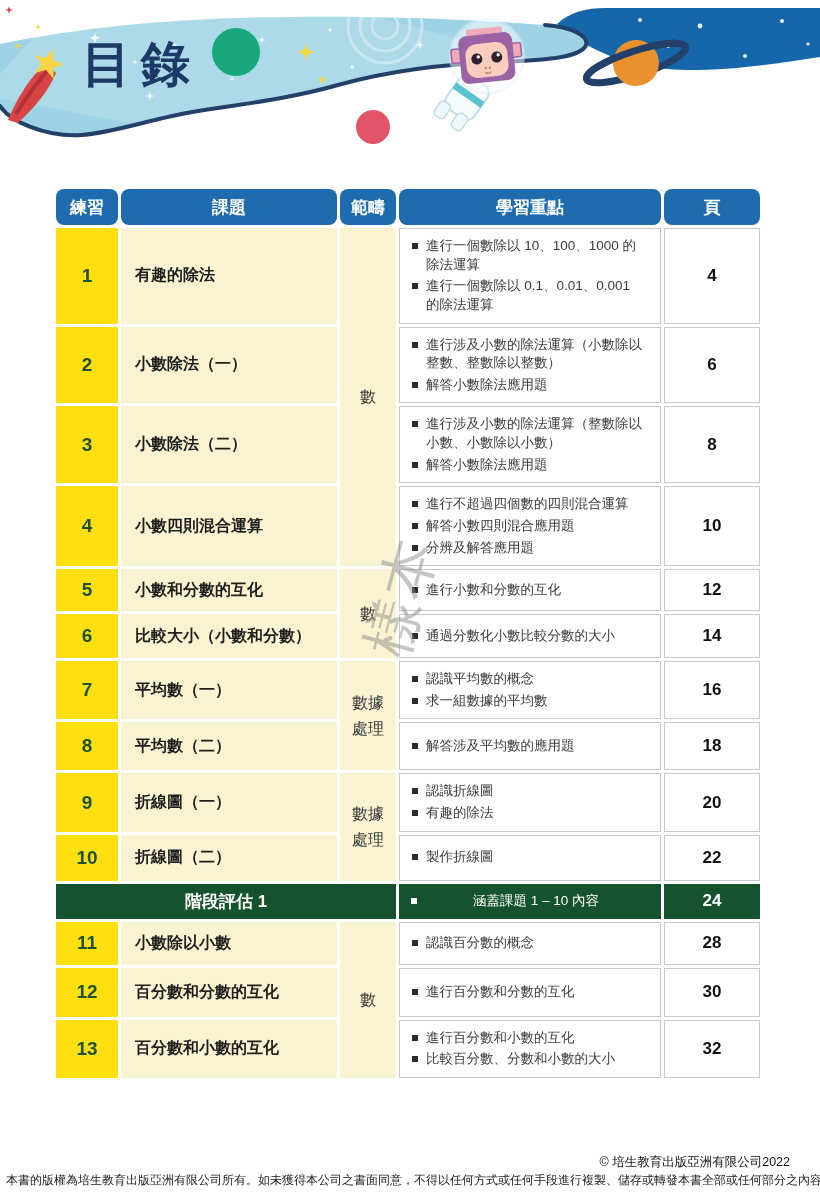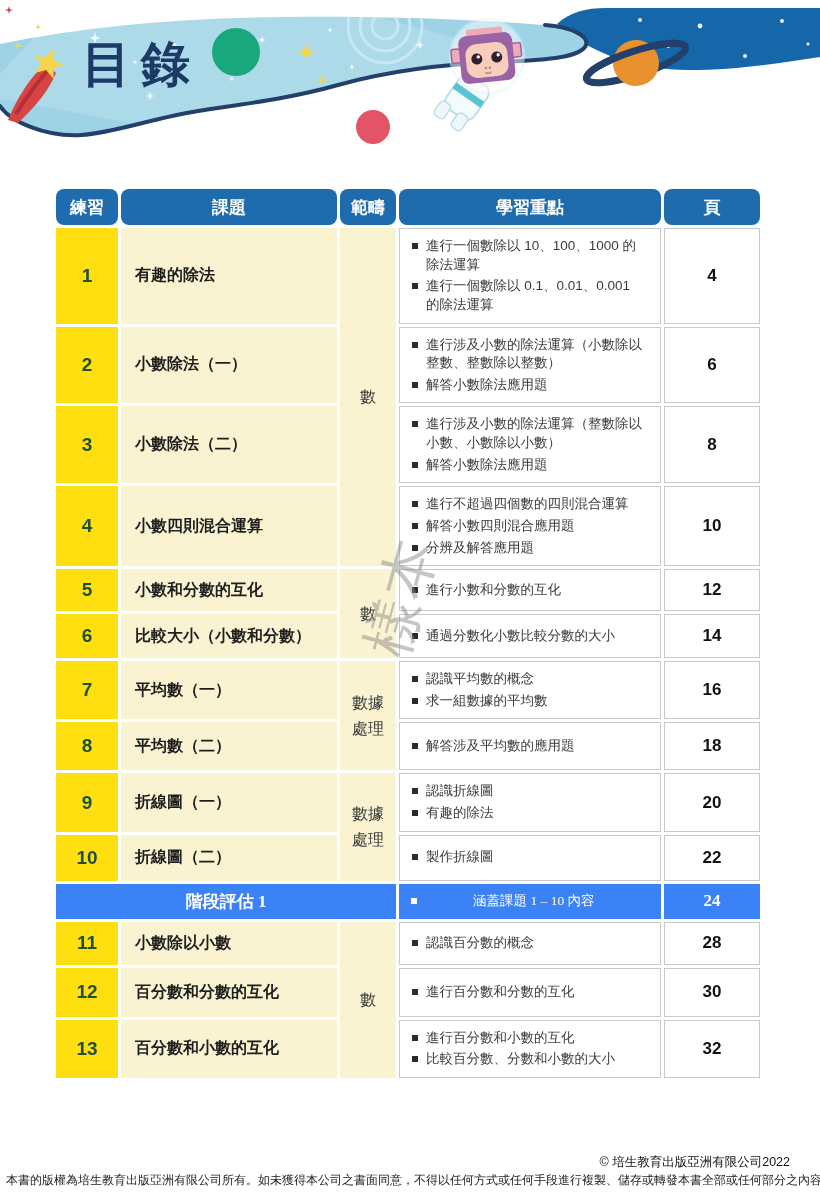--- a/index.html
+++ b/index.html
@@ -36,21 +36,21 @@
   .toc th:last-child{border-top-right-radius:8px;}
   .toc td{vertical-align:middle;}
   .c-no{background:#ffdf10;color:#1f5130;font-weight:700;font-size:19px;text-align:center;}
   .c-topic{background:#f9f3d1;font-weight:700;font-size:16px;color:#1e1e1e;padding:2px 4px 2px 14px;text-align:left;}
   .c-domain{background:#f9f3d1;font-size:16px;color:#3a3a3a;text-align:center;padding:0 10px;line-height:1.6;}
   .c-points{background:#ffffff;border:1px solid #c9c9c9;padding:5px 17px 5px 12px;}
   .c-page{background:#ffffff;border:1px solid #c9c9c9;font-weight:700;font-size:17px;color:#111111;text-align:center;}
   .pt{display:flex;gap:8px;align-items:flex-start;margin:3px 0;}
   .pt-sq{flex:none;width:6px;height:6px;background:#2b2b2b;margin-top:6px;}
   .pt-tx{font-size:13.5px;color:#3b3b3b;line-height:1.38;text-align:left;}
-  tr.assess td{background:#3b82f6;color:#ffffff;border:none;font-family:Liberation Serif, serif;}
+  tr.assess td{background:#14532d;color:#ffffff;border:none;}
   tr.assess .a-title{font-weight:700;font-size:17px;text-align:center;}
   tr.assess .pt-sq{background:#ffffff;}
   tr.assess .pt-tx{color:#ffffff;margin-left:48px;}
   
   .footer-copyright{
     position:absolute;right:30px;top:1154px;font-size:12.5px;color:#111111;z-index:1;
   }
   .footer-notice{
     position:absolute;left:6px;top:1172px;width:810px;font-size:12px;color:#222222;
     white-space:nowrap;z-index:1;

